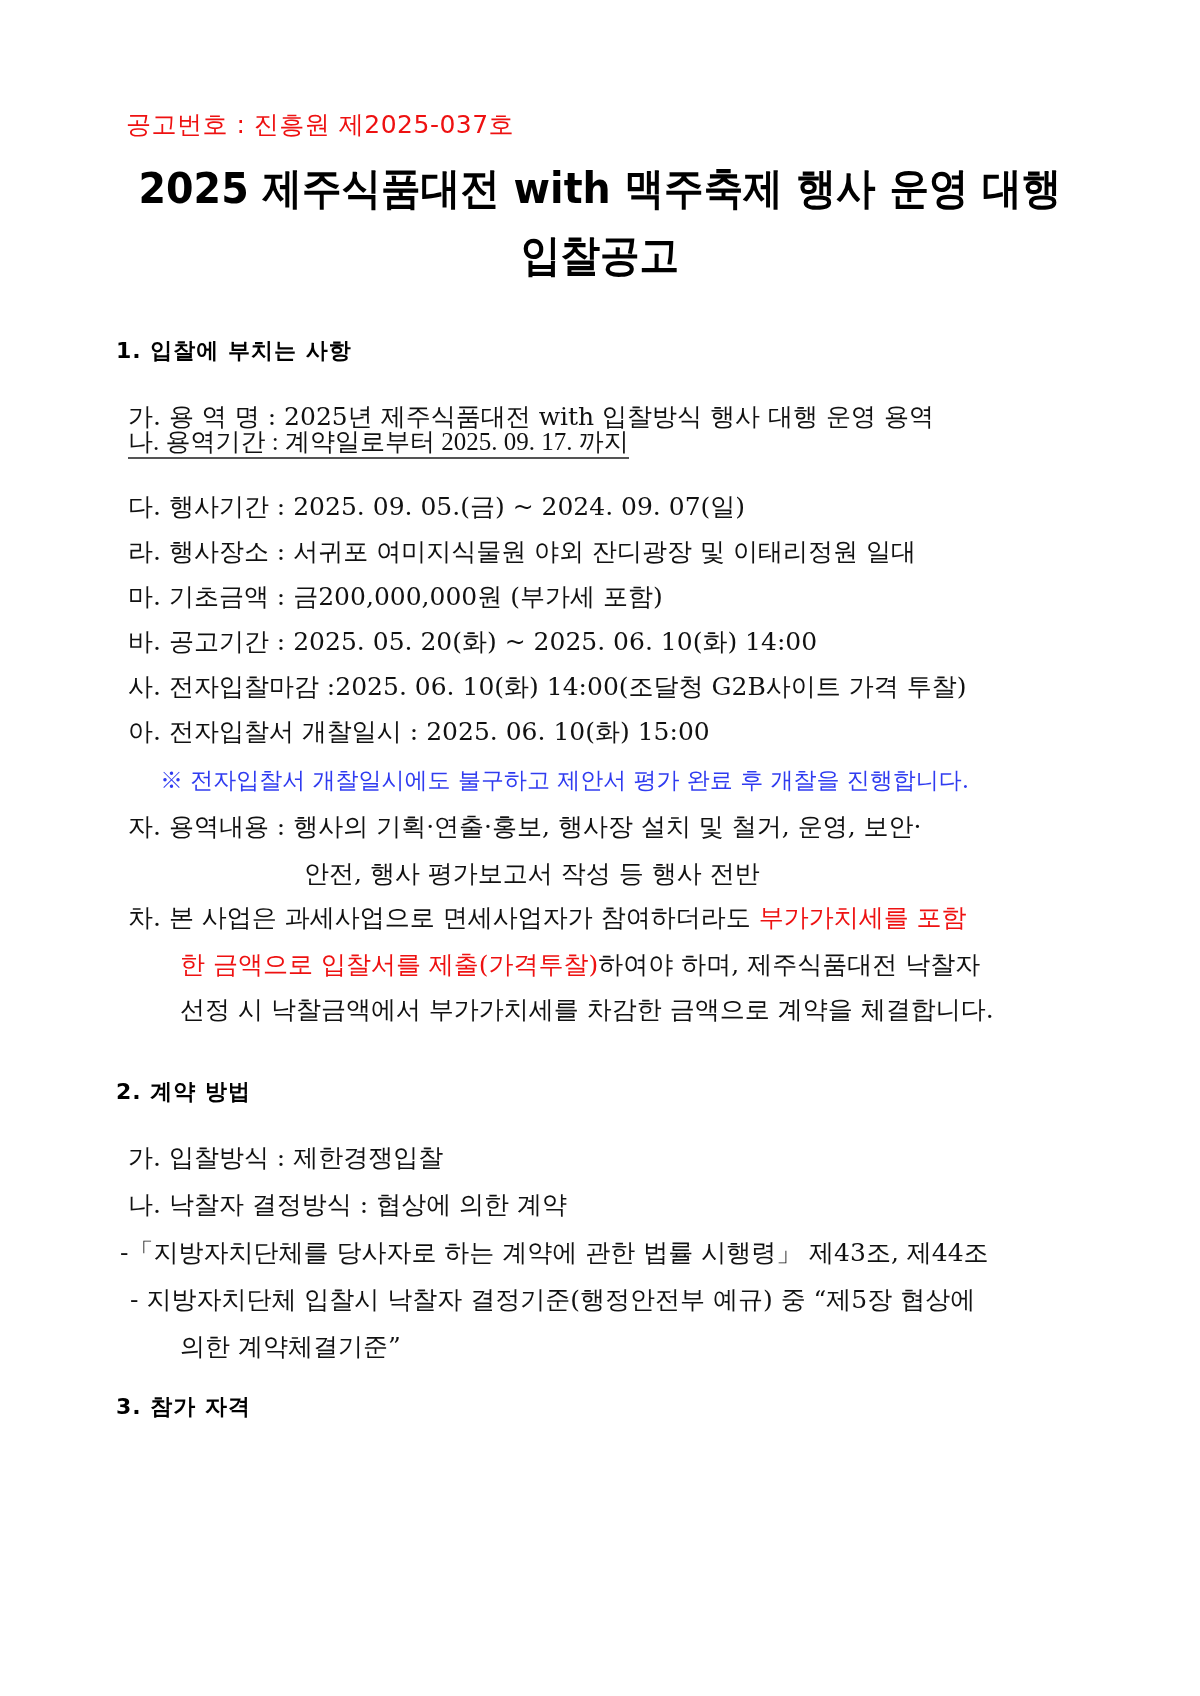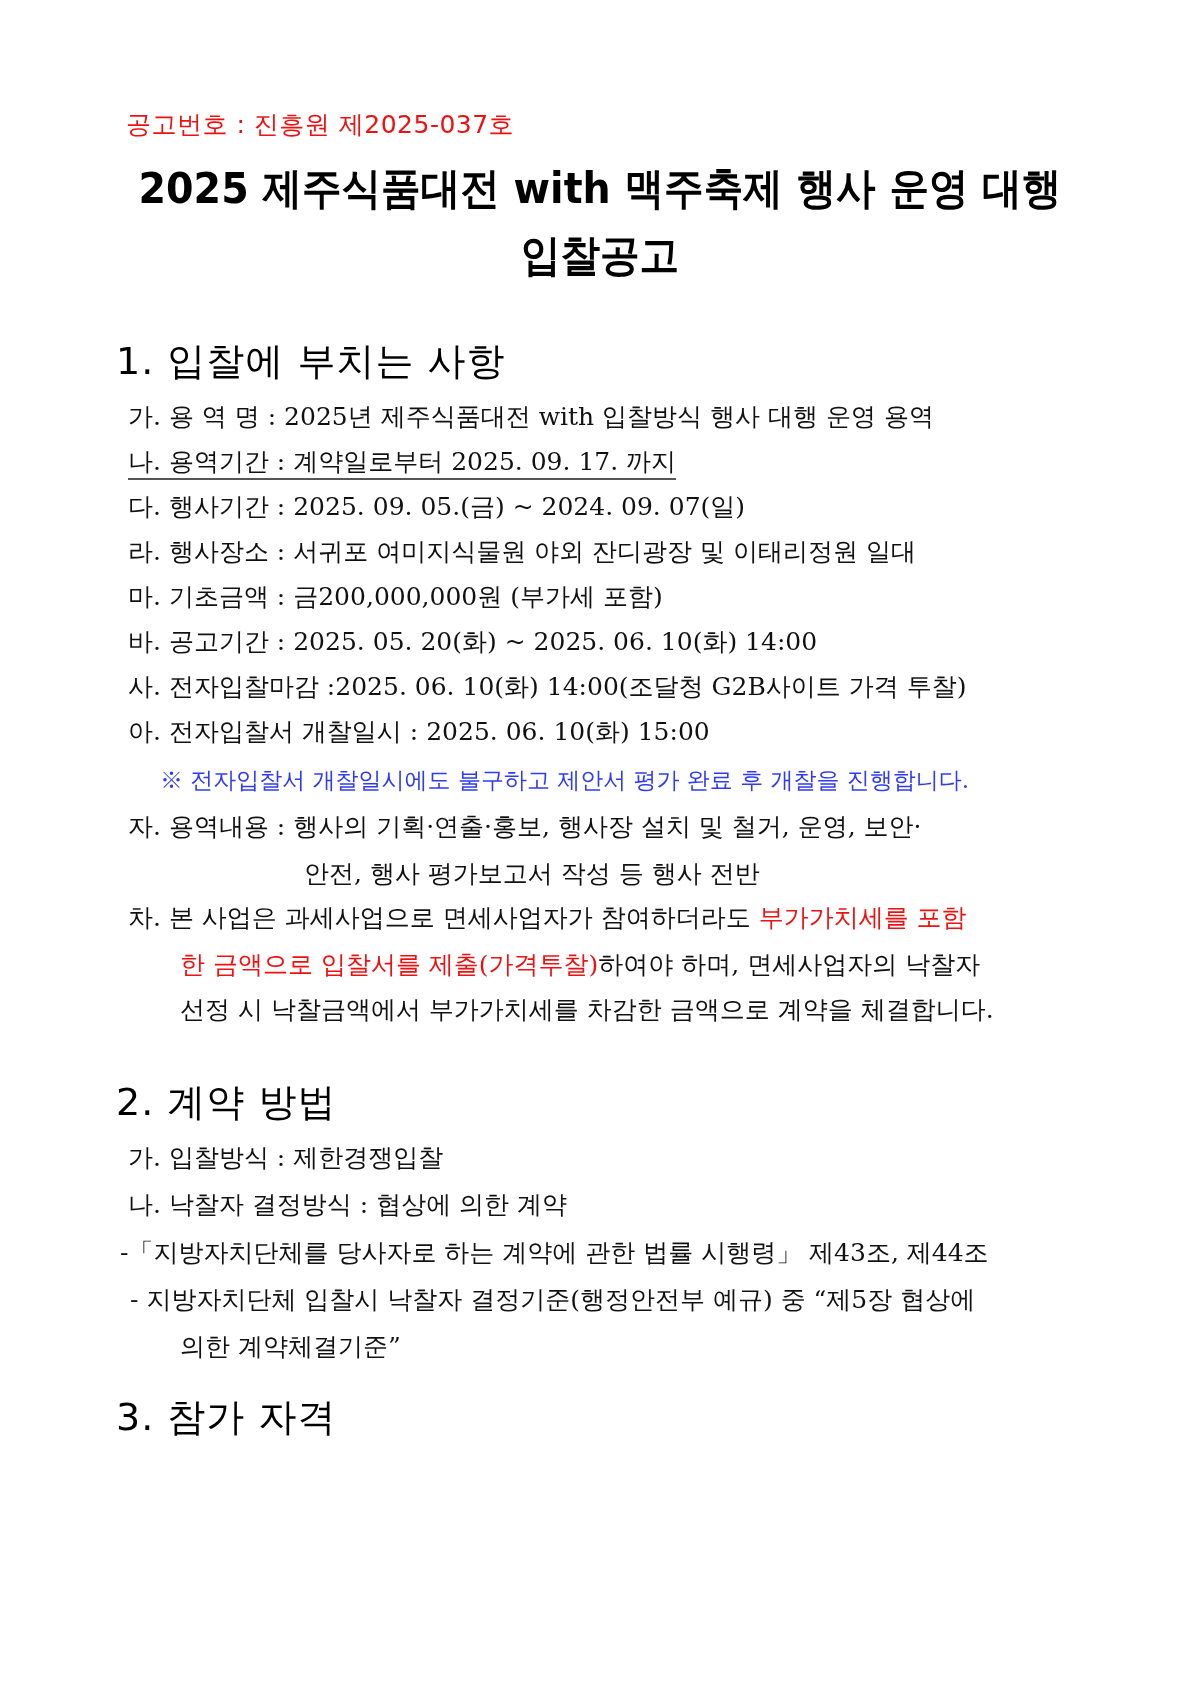--- a/index.html
+++ b/index.html
@@ -44,22 +44,22 @@
       white-space: nowrap;
       transform: scaleX(0.92);
     }
     .title.line1 { top: 160px; }
     .title.line2 { top: 227px; }
 
     .section-heading {
       position: absolute;
       left: 116px;
       font-family: "DejaVu Sans", "Liberation Sans", sans-serif;
-      font-weight: normal;
-      font-size: 38px;
+      font-weight: bold;
+      font-size: 22px;
       color: #000;
       white-space: nowrap;
       letter-spacing: 1px;
     }
 
     .row {
       position: absolute;
       left: 128px;
       font-size: 25px;
       line-height: 30px;
@@ -94,21 +94,21 @@
 
   <div class="title line1">2025 제주식품대전 with 맥주축제 행사 운영 대행</div>
   <div class="title line2">입찰공고</div>
 
   <div class="section-heading" style="top:336px;">1. 입찰에 부치는 사항</div>
 
   <div class="row" style="top:402px;">
     <span>가. 용 역 명 : </span><span>2025년 제주식품대전 with 입찰방식 행사 대행 운영 용역</span>
   </div>
 
-  <div class="row" style="top:447px;">
+  <div class="row" style="top:427px;font-family:Liberation Serif, serif;">
     <span class="underline"><span>나. 용역기간 : </span><span>계약일로부터 2025. 09. 17. 까지</span></span>
   </div>
 
   <div class="row" style="top:492px;">
     <span>다. 행사기간 : </span><span>2025. 09. 05.(금)  ~ 2024. 09. 07(일)</span>
   </div>
 
   <div class="row" style="top:537px;">
     <span>라. 행사장소 : </span><span>서귀포 여미지식물원 야외 잔디광장 및 이태리정원 일대</span>
   </div>
@@ -133,21 +133,21 @@
 
   <div class="row" style="top:812px;">
     <span>자. 용역내용 : </span><span>행사의 기획·연출·홍보, 행사장 설치 및 철거, 운영, 보안·</span>
   </div>
   <div class="indent-line" style="left:304px; top:857px;">안전, 행사 평가보고서 작성 등 행사 전반</div>
 
   <div class="row" style="top:903px;">
     <span>차. 본 사업은 과세사업으로 면세사업자가 참여하더라도 </span><span class="red">부가가치세를 포함</span>
   </div>
   <div class="indent-line" style="left:180px; top:948px;">
-    <span class="red">한 금액으로 입찰서를 제출(가격투찰)</span><span>하여야 하며, 면세사업자의 낙찰자</span>
+    <span class="red">한 금액으로 입찰서를 제출(가격투찰)</span><span>하여야 하며, 제주식품대전 낙찰자</span>
   </div>
   <div class="indent-line" style="left:180px; top:993px;">선정 시 낙찰금액에서 부가가치세를 차감한 금액으로 계약을 체결합니다.</div>
 
   <div class="section-heading" style="top:1077px;">2. 계약 방법</div>
 
   <div class="row" style="top:1143px;">
     <span>가. 입찰방식 : </span><span>제한경쟁입찰</span>
   </div>
 
   <div class="row" style="top:1190px;">

